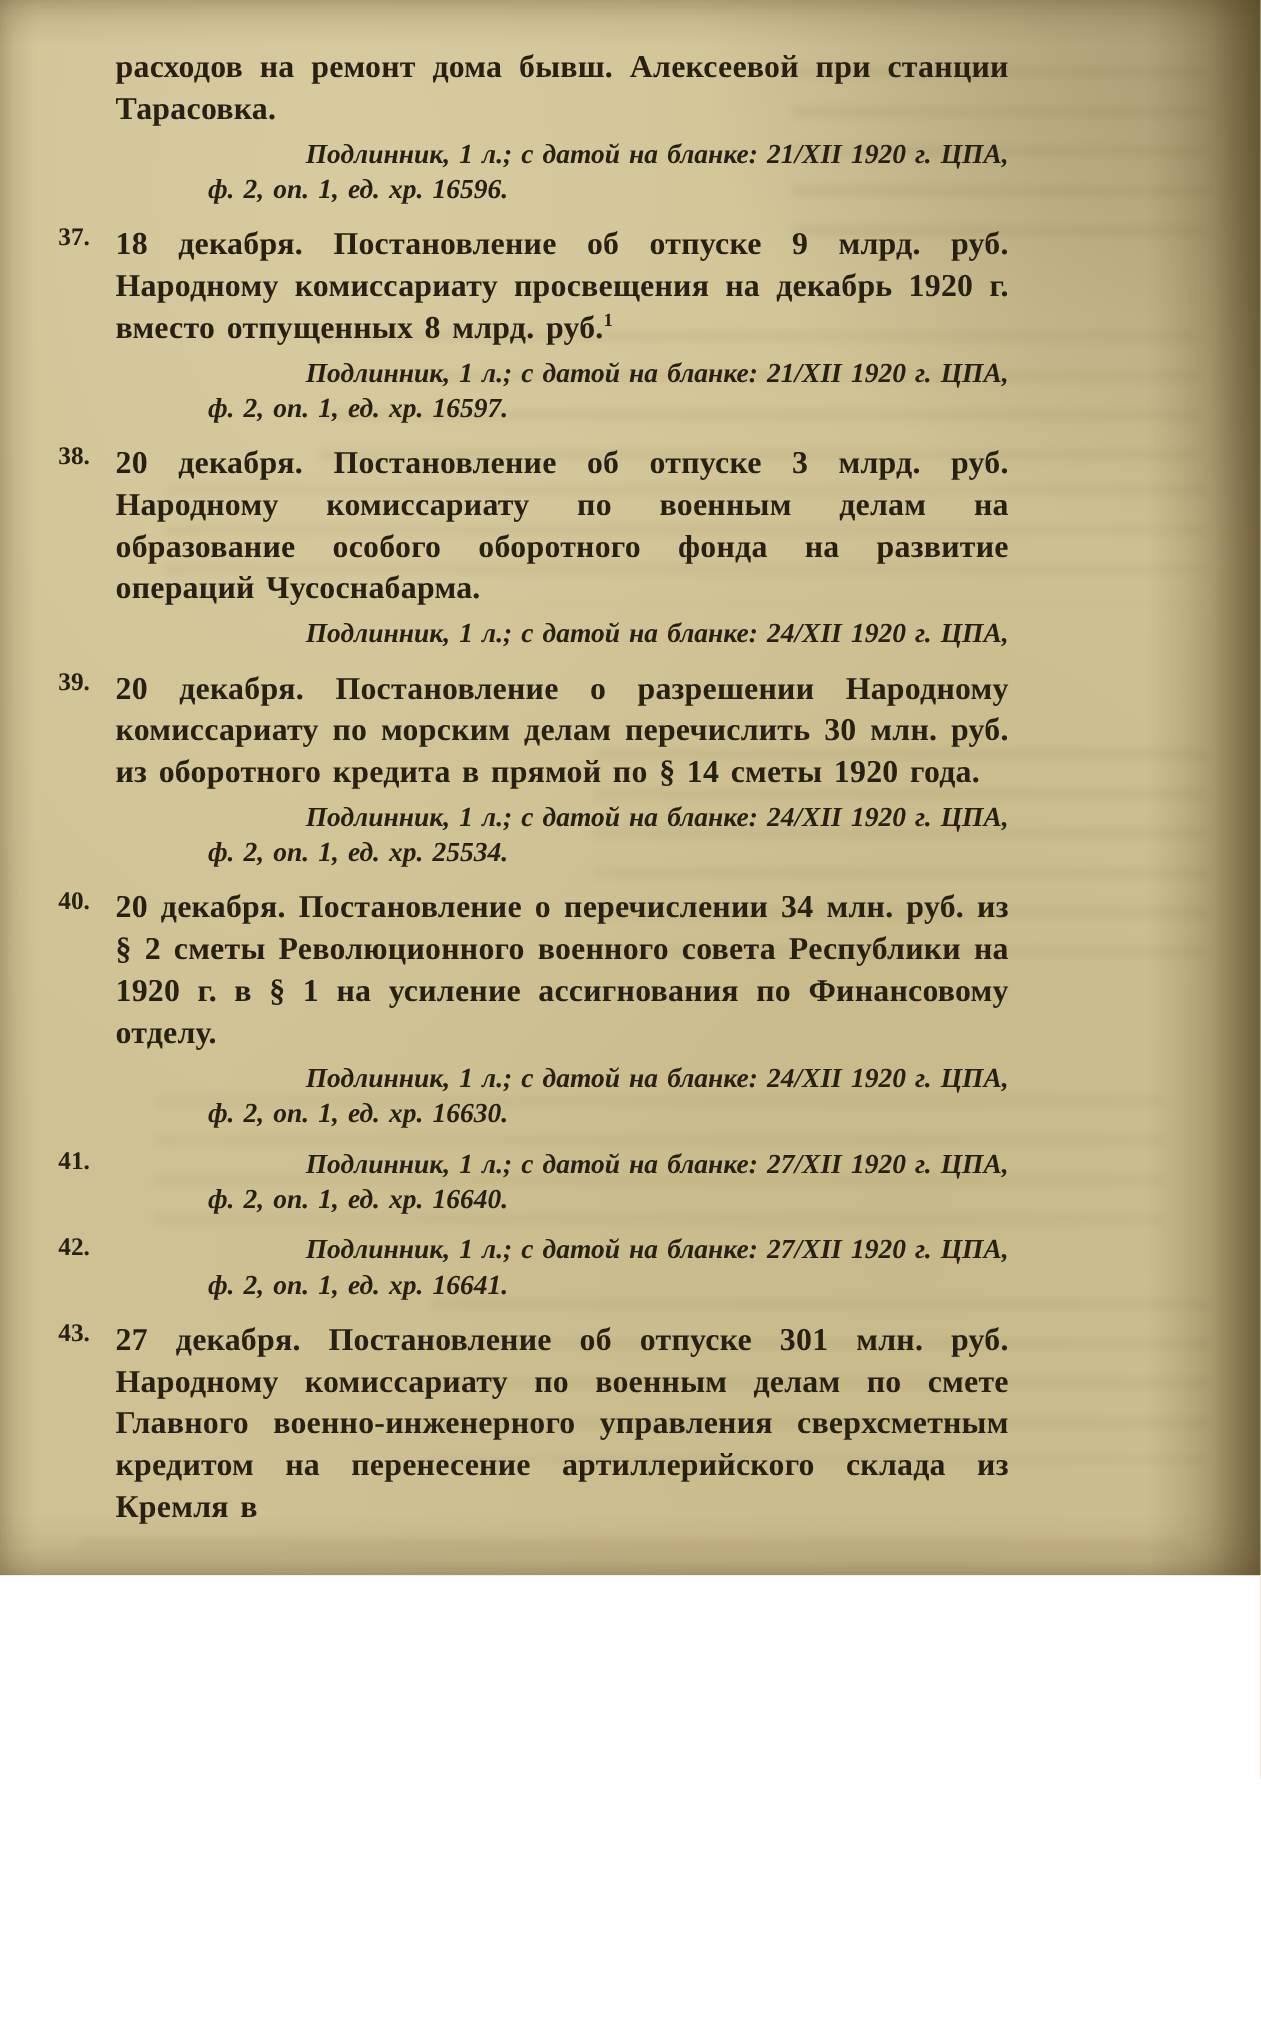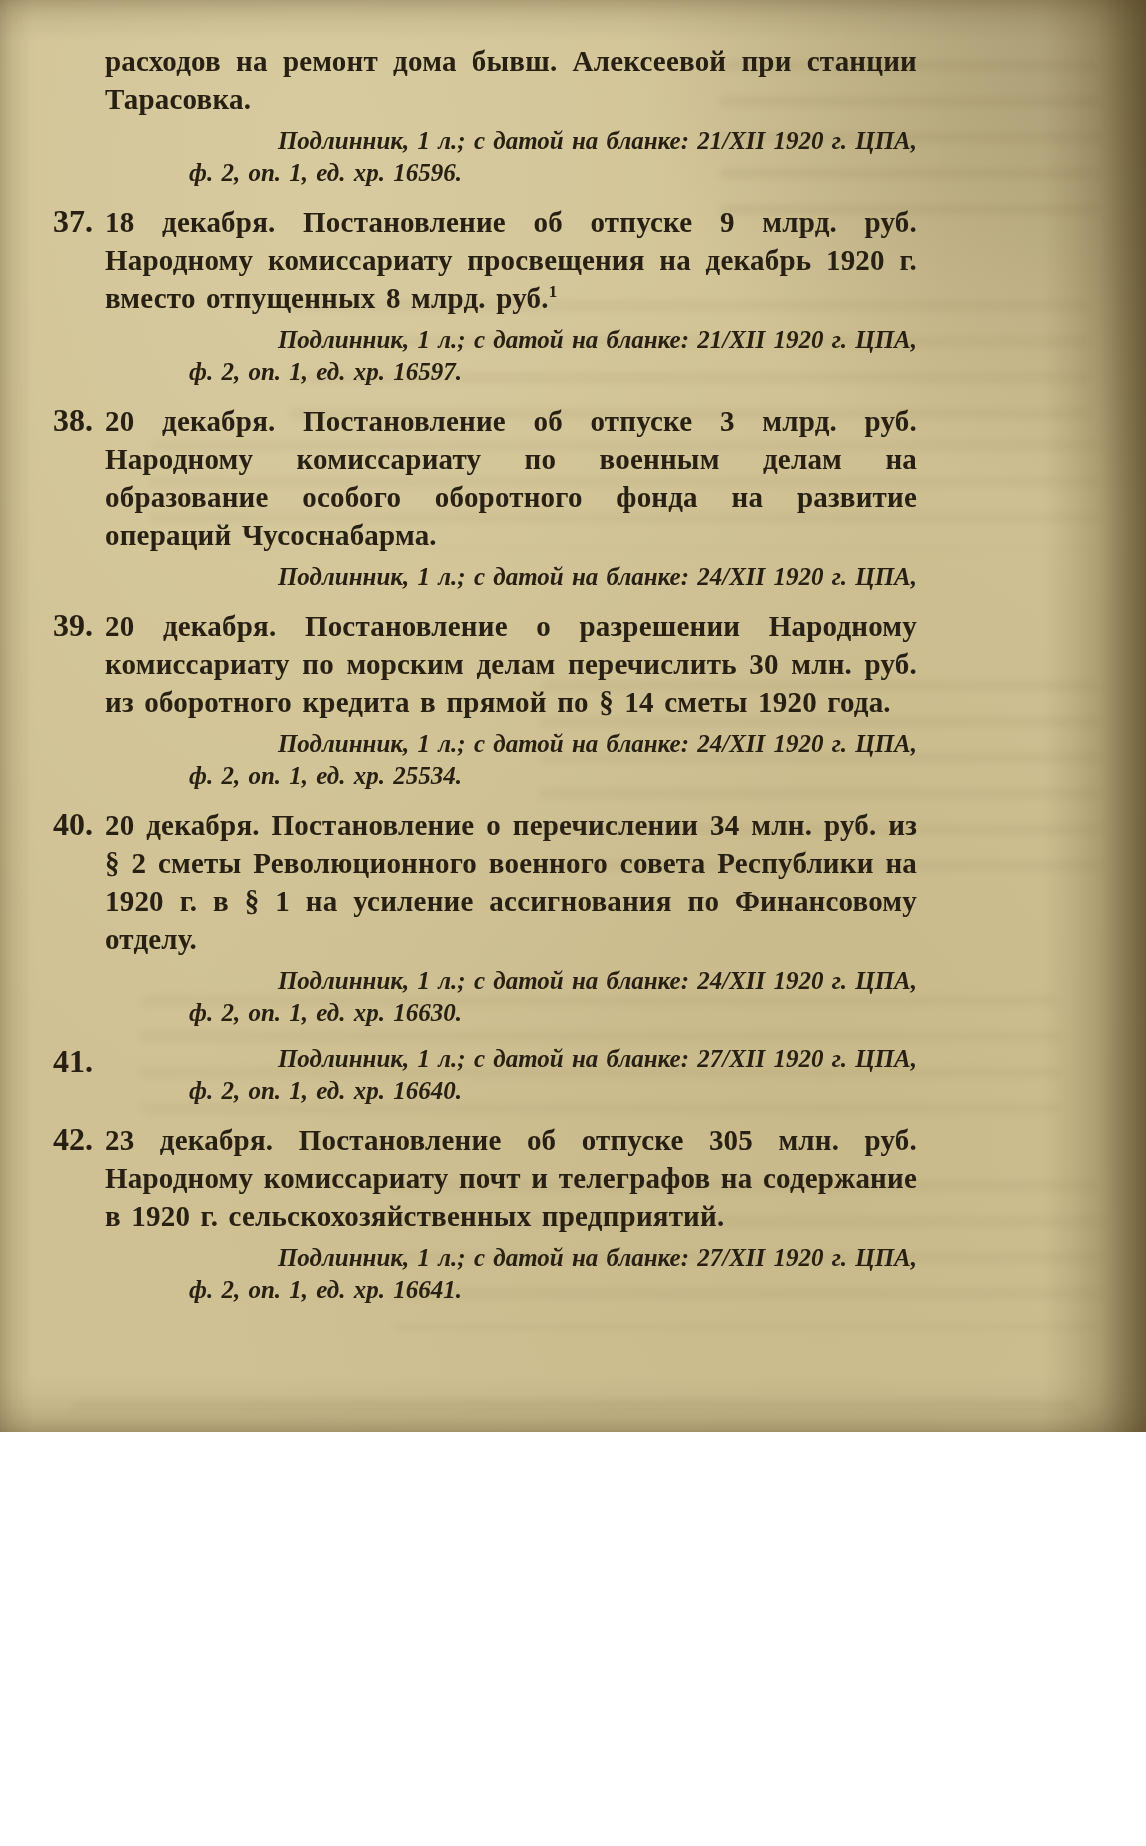--- a/index.html
+++ b/index.html
@@ -42,21 +42,21 @@
       inset 0 -14px 28px -18px rgba(80,64,32,0.22);
   }
 
   .content { position:absolute; left:105px; top:42px; width:812px; z-index:2; }
 
   .para {
     font-size:29px; line-height:38px; font-weight:700;
     text-align:justify; word-spacing:3px; letter-spacing:0.2px;
   }
   .entry { position:relative; }
-  .num { position:absolute; left:-52px; top:0; font-size:32px; font-weight:700; }
+  .num { position:absolute; left:-52px; top:0; font-size:23px; font-weight:700; }
   .fnref { font-size:17px; vertical-align:super; line-height:0; font-weight:700; }
 
   .source {
     margin:7px 0 14px 84px;
     font-size:25px; line-height:32px; font-weight:700; font-style:italic;
     word-spacing:2px;
   }
   .source .line1 { padding-left:44px;text-align:right; }
 
   .footnote-rule {
@@ -131,27 +131,30 @@
     <section class="entry">
       <span class="num">41.</span>
       <div class="source">
         <div class="line1">Подлинник, 1 л.; с датой на бланке: 27/XII 1920 г. ЦПА,</div>
         <div class="line2">ф. 2, оп. 1, ед. хр. 16640.</div>
       </div>
     </section>
 
     <section class="entry">
       <span class="num">42.</span>
-      <p class="para">23 декабря. Постановление об отпуске 305 млн. руб. Народному комиссариату почт и телеграфов на содержание в 1920 г. сельскохозяйственных предприятий.</p>
       <div class="source">
         <div class="line1">Подлинник, 1 л.; с датой на бланке: 27/XII 1920 г. ЦПА,</div>
         <div class="line2">ф. 2, оп. 1, ед. хр. 16641.</div>
       </div>
     </section>
 
+    <section class="entry">
+      <span class="num">43.</span>
+      <p class="para">27 декабря. Постановление об отпуске 301 млн. руб. Народному комиссариату по военным делам по смете Главного военно-инженерного управления сверхсметным кредитом на перенесение артиллерийского склада из Кремля в</p>
+    </section>
 
   </div>
 
   <div class="footnote-rule"></div>
   <div class="footnote">¹ См. № 10 и 58.</div>
   <div class="page-number">382</div>
 
   <div class="vignette"></div>
 </div>
 

